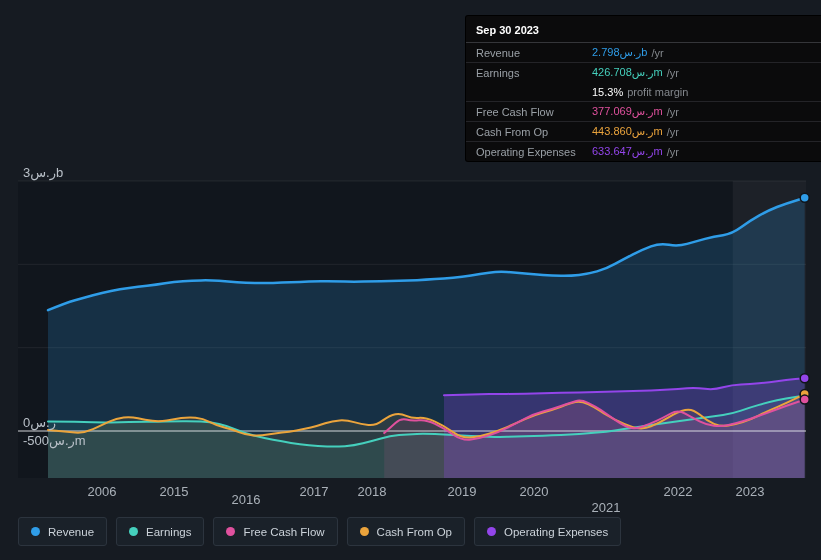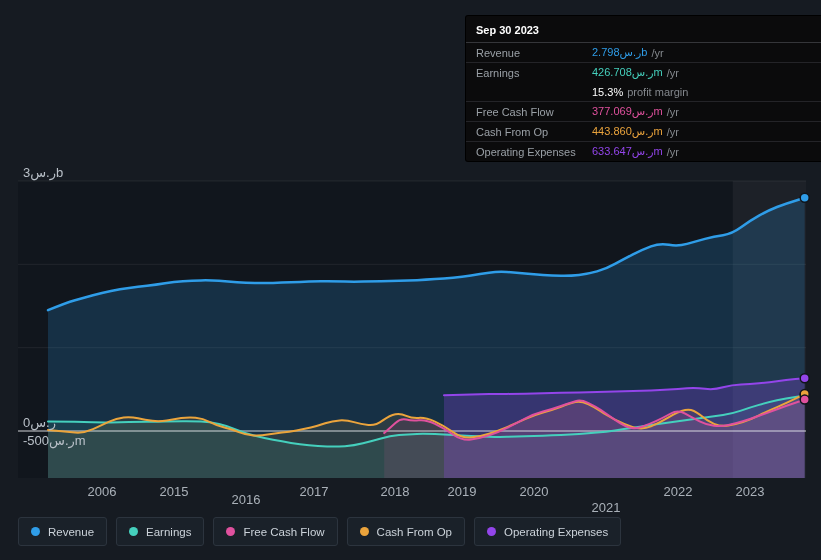--- a/index.html
+++ b/index.html
@@ -51,21 +51,21 @@
       <circle cx="804.7" cy="378.2" r="4.5" fill="#9345ea" stroke="#10151c" stroke-width="1.5"></circle>
     </svg>
   <div id="axis-labels">
       <div class="axis-label y-label" style="left: 23px; top: 165px;">3ر.سb</div>
       <div class="axis-label y-label" style="left: 23px; top: 415px;">0ر.س</div>
       <div class="axis-label y-label" style="left: 23px; top: 433px;">-500ر.سm</div>
       <div class="axis-label x-label" style="left: 102px; top: 484px;">2006</div>
       <div class="axis-label x-label" style="left: 174px; top: 484px;">2015</div>
       <div class="axis-label x-label" style="left: 246px; top: 484px; margin-top: 8px;">2016</div>
       <div class="axis-label x-label" style="left: 306px; top: 484px; margin-left: 8px;">2017</div>
-      <div class="axis-label x-label" style="left: 395px; top: 484px;">2018</div>
+      <div class="axis-label x-label" style="left: 372px; top: 484px;">2018</div>
       <div class="axis-label x-label" style="left: 462px; top: 484px;">2019</div>
       <div class="axis-label x-label" style="left: 534px; top: 484px;">2020</div>
       <div class="axis-label x-label" style="left: 606px; top: 484px; margin-top: 16px;">2021</div>
       <div class="axis-label x-label" style="left: 678px; top: 484px;">2022</div>
       <div class="axis-label x-label" style="left: 750px; top: 484px;">2023</div>
     </div>
 
   <div class="tooltip">
     <div class="tt-header">Sep 30 2023</div>
     <div>

